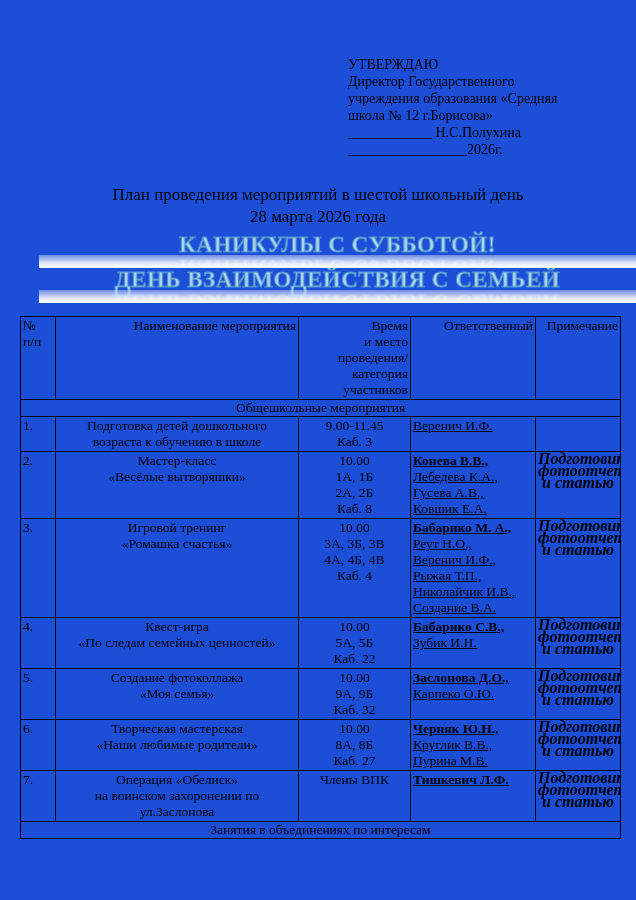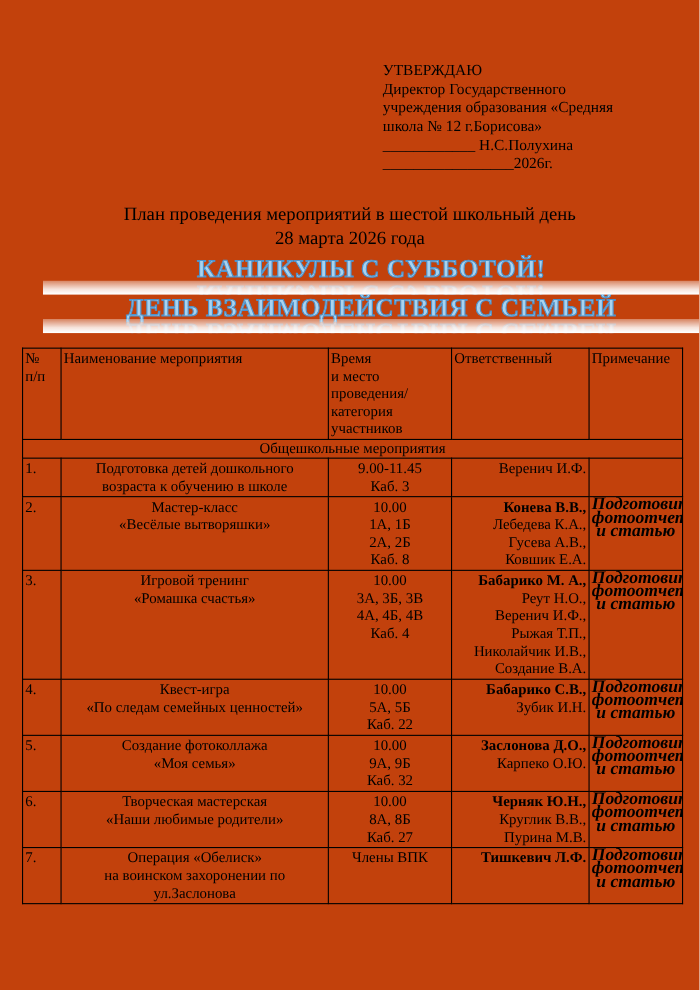--- a/index.html
+++ b/index.html
@@ -1,21 +1,21 @@
 <!DOCTYPE html>
 <html><head>
 <meta charset="utf-8">
 <style>
   * { margin: 0; padding: 0; box-sizing: border-box; }
   html, body { background: #ffffff; }
   .page {
     position: relative;
     width: 636px;
     height: 900px;
-    background: #c2410c;
+    background: #1d4ed8;
     font-family: "Liberation Serif", serif;
     color: #000000;
     overflow: hidden;
   }
   
   .approval {
     padding-top: 56px;
     margin-left: 348px;
     font-size: 14px;
     line-height: 17px;
@@ -75,28 +75,28 @@
     line-height: 16px;
   }
   table.events th, table.events td {
     border: 1px solid #000000;
     vertical-align: top;
     padding: 1px 2px;
     overflow: hidden;
   }
   th.h-num, th.h-name, th.h-time, th.h-resp, th.h-note {
     font-weight: normal;
-    text-align: left;
+    text-align: right;
     white-space: pre-line;
   }
   th.h-num { text-align: left; padding-left: 4px; }
   td.c-num { text-align: left; padding-left: 5px; white-space: pre-line; }
   td.c-name { text-align: center; white-space: pre-line; }
   td.c-time { text-align: center; white-space: pre-line; }
-  td.c-resp { text-align: right; padding-left: 4px; white-space: pre-line; }
+  td.c-resp { text-align: left; padding-left: 4px; white-space: pre-line; text-decoration: underline; }
   td.c-note {
     text-align: center;
     font-weight: bold;
     font-style: italic;
     font-size: 16px;
     line-height: 12px;
     padding-top: 3px;
   }
   .resp-bold { font-weight: bold; }
   tr.section-row td {
@@ -236,17 +236,20 @@
           </tr>
           <tr>
             <td class="c-num">7.</td>
             <td class="c-name">Операция «Обелиск»
 на воинском захоронении по
 ул.Заслонова</td>
             <td class="c-time">Члены ВПК</td>
             <td class="c-resp"><div class="resp-bold">Тишкевич Л.Ф.</div></td>
             <td class="c-note">Подготовить фотоотчет и статью</td>
           </tr>
+          <tr class="section-row" id="section2-row">
+          <td colspan="5">Занятия в объединениях по интересам</td>
+        </tr>
       </tbody>
     </table>
   </div>
 
 </div>
 
 </body></html>

